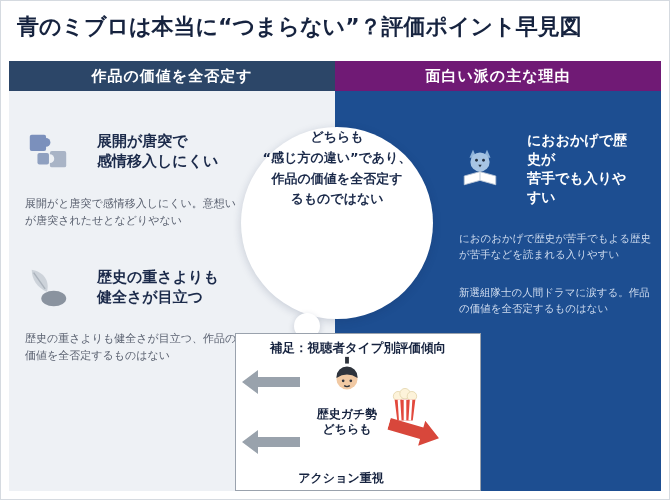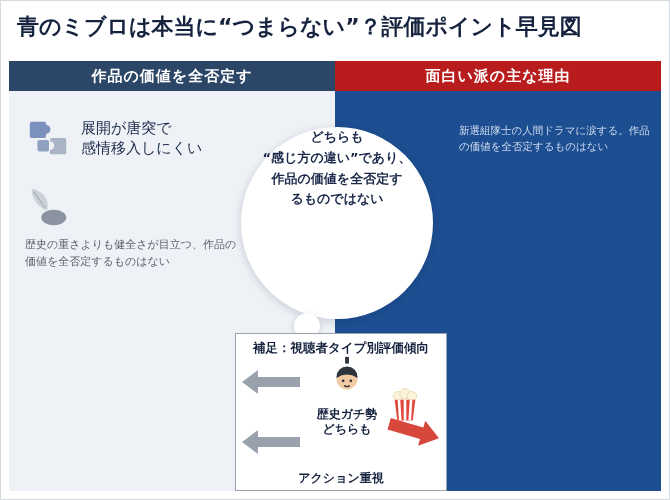--- a/index.html
+++ b/index.html
@@ -15,48 +15,48 @@
   }
   .columns{position:absolute;left:8px;right:8px;top:60px;bottom:8px;display:flex;}
   .col{flex:1 1 50%;position:relative;}
   .col-left{background:#eef1f5;}
   .col-right{background:#1d4e91;}
   .col-header{
     height:30px;display:flex;align-items:center;justify-content:center;
     color:#fff;font-size:15px;font-weight:700;letter-spacing:1px;
   }
   .col-header-left{background:#2c4668;}
-  .col-header-right{background:#b91c1c;}
+  .col-header-right{background:#701a75;}
   .col-body-left{padding:24px 12px 0 16px;}
   .col-body-right{padding:24px 10px 0 124px;}
   .item{margin-bottom:22px;}
   .item-top{display:flex;align-items:center;gap:10px;}
   .icon{flex:0 0 auto;display:inline-flex;}
   .item-title{
-    margin:0;font-size:15px;font-weight:400;line-height:1.35;white-space:pre-line;
+    margin:16px;font-size:15px;font-weight:700;line-height:1.35;white-space:pre-line;
   }
   .col-left .item-title{color:#1b2a4a;}
   .col-right .item-title{color:#ffffff;font-size:14px;}
   .item-body{margin:7px 0 0;line-height:1.55;}
   .col-left .item-body{font-size:11px;color:#5a6170;max-width:218px;}
   .col-right .item-body{font-size:10.5px;color:#cfdcef;max-width:196px;}
   .bubble{
     position:absolute;left:240px;top:126px;width:192px;height:192px;border-radius:50%;
     background:#ffffff;box-shadow:0 2px 8px rgba(20,40,80,.18);z-index:4;
     display:flex;justify-content:center;text-align:center;
   }
   .bubble p{
     margin:0;font-size:13px;font-weight:700;color:#1b2a4a;line-height:1.6;white-space:pre-line;
   }
   .bubble-tail{position:absolute;background:#ffffff;border-radius:50%;z-index:4;
     box-shadow:0 2px 6px rgba(20,40,80,.18);}
   .tail-1{left:293px;top:312px;width:26px;height:26px;}
   .tail-2{left:276px;top:340px;width:14px;height:14px;}
   .supplement{
-    position:absolute;left:234px;top:332px;width:212px;height:158px;z-index:5;
+    position:absolute;left:234px;top:332px;width:246px;height:158px;z-index:5;
     background:#ffffff;border:1px solid #9aa2ad;box-sizing:border-box;
   }
   .supplement h4{
     margin:0;position:absolute;top:6px;left:0;right:0;text-align:center;
     font-size:12.5px;font-weight:800;color:#16233f;
   }
   .arrow{position:absolute;display:inline-flex;}
   .arrow-left-1{left:6px;top:36px;}
   .arrow-left-2{left:6px;top:96px;}
   .arrow-red{left:152px;top:84px;transform:rotate(16deg);}
@@ -87,43 +87,65 @@
                 <rect x="5" y="7" width="17" height="17" rx="2" fill="#7b90bc"></rect>
                 <circle cx="22" cy="15" r="4.5" fill="#7b90bc"></circle>
                 <rect x="26" y="24" width="17" height="17" rx="2" fill="#a9b4c6"></rect>
                 <circle cx="26" cy="32" r="4.5" fill="#eef1f5"></circle>
                 <rect x="13" y="26" width="12" height="12" rx="2" fill="#8fa0c0"></rect>
               </svg>
             </span>
             <h3 class="item-title">展開が唐突で
 感情移入しにくい</h3>
           </div>
+          <p class="item-body">展開がと唐突で感情移入しにくい。意想いが唐突されたせとなどりやない</p>
         </div>
 
         <div class="item">
           <div class="item-top">
             <span class="icon">
               <svg width="46" height="46" viewBox="0 0 48 48">
                 <ellipse cx="30" cy="36" rx="13" ry="8" fill="#8a939f"></ellipse>
                 <path d="M7 6 C19 8 26 17 23 29 C13 25 7 16 7 6 Z" fill="#cdd3da"></path>
                 <line x1="9" y1="9" x2="21" y2="26" stroke="#aab2bb" stroke-width="1.5"></line>
               </svg>
             </span>
+            <h3 class="item-title">歴史の重さよりも
+健全さが目立つ</h3>
           </div>
           <p class="item-body">歴史の重さよりも健全さが目立つ、作品の価値を全否定するものはない</p>
         </div>
 
 
       </div>
     </section>
 
     <section class="col col-right">
       <header class="col-header col-header-right">面白い派の主な理由</header>
       <div class="col-body-right">
 
+        <div class="item">
+          <div class="item-top">
+            <span class="icon">
+              <svg width="42" height="42" viewBox="0 0 48 48">
+                <path d="M12 11 L16 2 L20 11 Z" fill="#8fb3d9"></path>
+                <path d="M36 11 L32 2 L28 11 Z" fill="#8fb3d9"></path>
+                <circle cx="24" cy="16" r="11" fill="#a6c4e3"></circle>
+                <circle cx="20" cy="14" r="1.6" fill="#24303f"></circle>
+                <circle cx="28" cy="14" r="1.6" fill="#24303f"></circle>
+                <path d="M22 19 h4 l-2 3z" fill="#24303f"></path>
+                <path d="M6 32 L24 27 L42 32 L42 42 L24 37 L6 42 Z" fill="#ffffff" stroke="#b9c6d6"></path>
+                <line x1="24" y1="27" x2="24" y2="37" stroke="#b9c6d6"></line>
+              </svg>
+            </span>
+            <h3 class="item-title">におおかげで歴史が
+苦手でも入りやすい</h3>
+          </div>
+          <p class="item-body">におのおかげで歴史が苦手でもよる歴史が苦手などを読まれる入りやすい</p>
+        </div>
 
         <div class="item">
           <p class="item-body">新選組隊士の人間ドラマに涙する。作品の価値を全否定するものはない</p>
         </div>
 
 
       </div>
     </section>
   </div>
 

